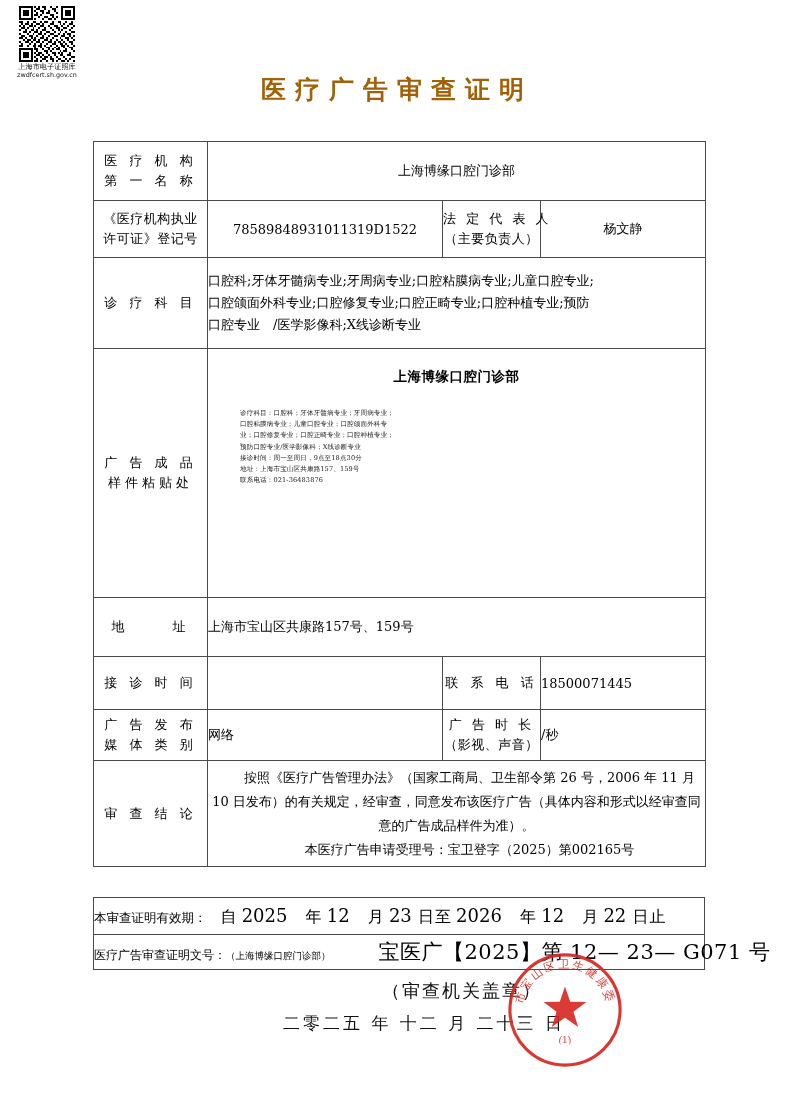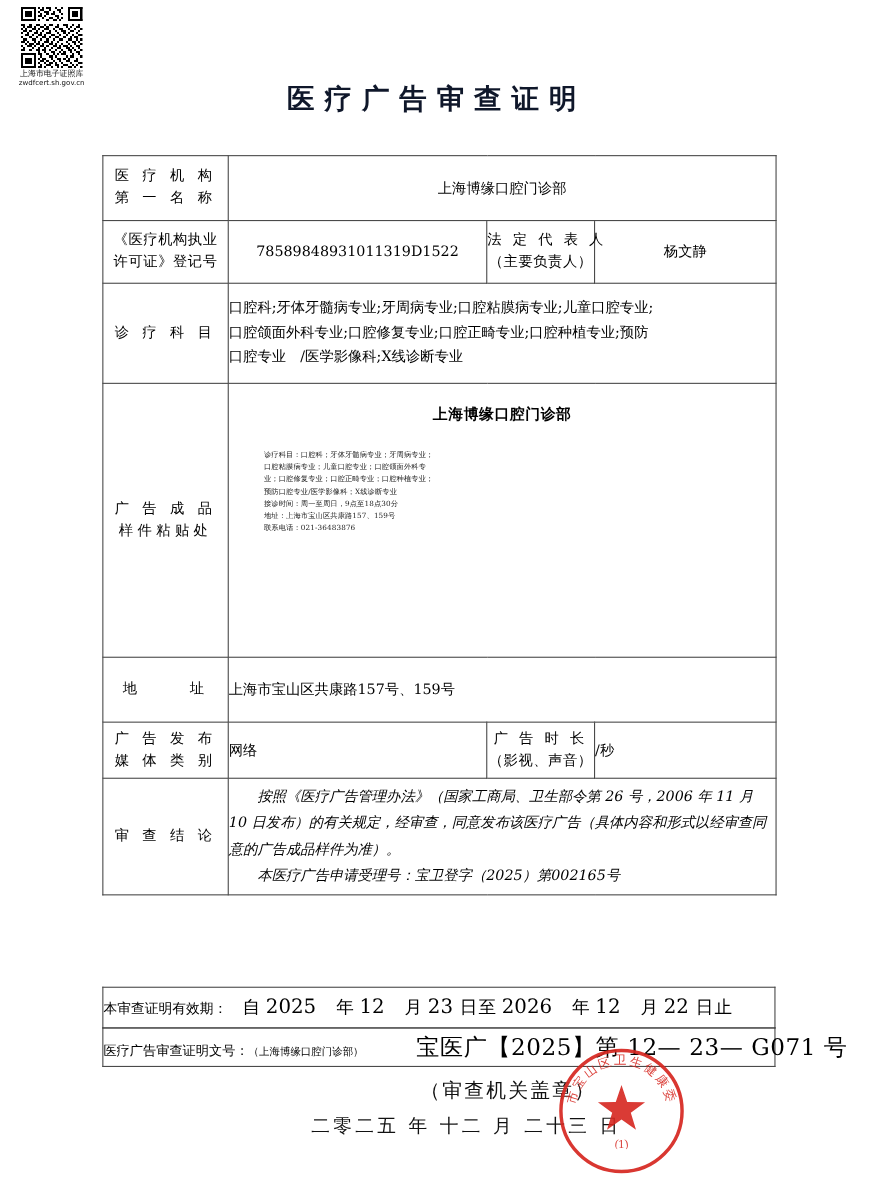--- a/index.html
+++ b/index.html
@@ -51,21 +51,21 @@
   .doc-title {
     position: absolute;
     top: 73px;
     left: 0;
     width: 794px;
     text-align: center;
     font-size: 25px;
     letter-spacing: 9px;
     font-weight: bold;
     font-family: Liberation Mono, monospace;
-    color: #0f172a;
+    color: #a16207;
   }
 
   
   .cert-table {
     position: absolute;
     left: 93px;
     top: 141px;
     width: 612px;
     border-collapse: collapse;
     table-layout: fixed;
@@ -131,25 +131,24 @@
     font-size: 6.6px;
     line-height: 11.2px;
     color: #222;
     font-family: "DejaVu Serif", "Liberation Serif", serif;
     letter-spacing: 0.1px;
   }
   .ad-body div { white-space: nowrap; }
 
   
   .concl-text {
-    text-align: left;
+    text-align: center;
     padding: 10px 14px 6px 14px;
     line-height: 24px;
     font-size: 13px;
-    font-style: italic;
   }
   .concl-text p { margin: 0; }
   .concl-indent { text-indent: 26px; }
 
   
   .cert-footer {
     position: absolute;
     left: 93px;
     width: 612px;
     border-collapse: collapse;
@@ -520,20 +519,26 @@
     <tr class="row-addr">
       <td class="lbl">
         <span style="display:inline-block;width:78px;text-align:justify">
           <span>地</span>
           <span style="float:right">址</span>
         </span>
       </td>
       <td class="val-left" colspan="3">上海市宝山区共康路157号、159号</td>
     </tr>
 
+    <tr class="row-time">
+      <td class="lbl">接 诊 时 间</td>
+      <td class="val-left"></td>
+      <td class="lbl">联 系 电 话</td>
+      <td class="val-left">18500071445</td>
+    </tr>
 
     <tr class="row-media">
       <td class="lbl">
         <div>广 告 发 布</div>
         <div>媒 体 类 别</div>
       </td>
       <td class="val-left">网络</td>
       <td class="lbl lbl-tight">
         <div style="letter-spacing:3px">广 告 时 长</div>
         <div>（影视、声音）</div>

